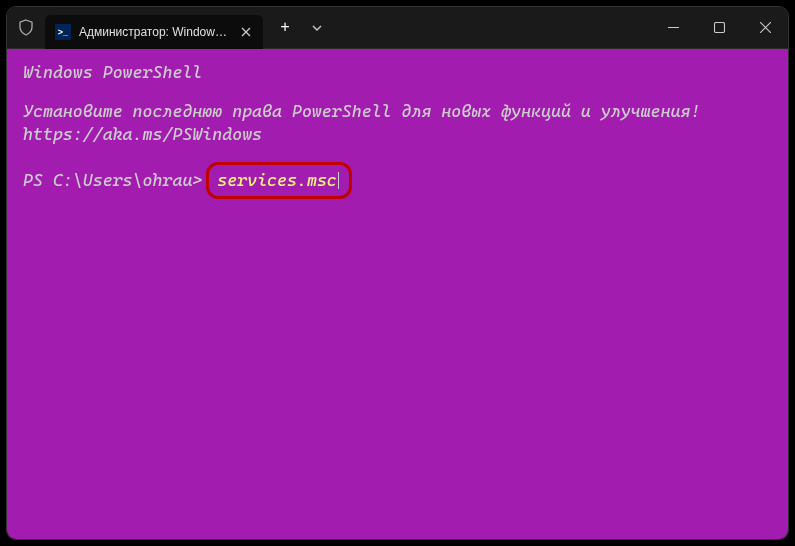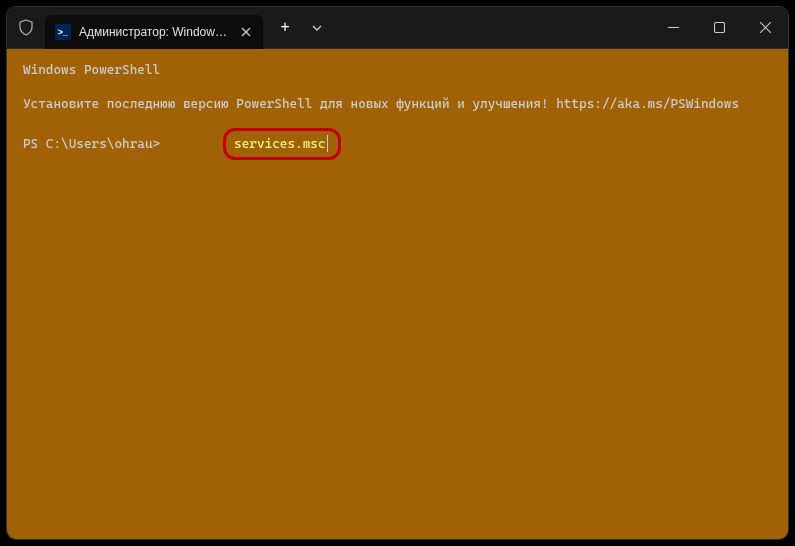--- a/index.html
+++ b/index.html
@@ -120,41 +120,41 @@
       display: flex;
       align-items: center;
       justify-content: center;
       color: #ccc;
       cursor: pointer;
     }
     .terminal {
       flex: 1;
       padding: 12px 16px;
       color: #cccccc;
-      font-size: 13px;
+      font-size: 17px;
       line-height: 1.35;
-      background: #a16207;
+      background: #a21caf;
       font-family: Consolas, 'Cascadia Mono', monospace;
       overflow: auto;
+      font-style: italic;
     }
     .ps-line { white-space: pre-wrap; }
     .prompt-line {
       margin-top: 16px;
       display: flex;
       align-items: center;
-      gap: 19px;
+      gap: 4px;
     }
     .highlight {
       display: inline-flex;
       align-items: center;
       border: 3px solid #c10000;
       border-radius: 12px;
       padding: 4px 10px 4px 8px;
       position: relative;
-      margin-left: 44px;
     }
     .cmd {
       color: #f4f480;
     }
     .cursor {
       display: inline-block;
       width: 1.5px;
       height: 17px;
       background: #ccc;
       margin-left: 1px;
@@ -208,21 +208,21 @@
         <svg width="11" height="11" viewBox="0 0 11 11" stroke="currentColor" stroke-width="1.1">
           <line x1="0" y1="0" x2="11" y2="11"></line>
             <line x1="11" y1="0" x2="0" y2="11"></line>
         </svg>
       </div>
     </div>
   </div>
 
   <div class="terminal">
     <div class="ps-line">Windows PowerShell</div>
-    <div class="ps-line info-line">Установите последнюю версию PowerShell для новых функций и улучшения! https://aka.ms/PSWindows</div>
+    <div class="ps-line info-line">Установите последнюю права PowerShell для новых функций и улучшения! https://aka.ms/PSWindows</div>
     <div class="ps-line prompt-line">
       <span>PS C:\Users\ohrau&gt;</span>
       <span class="highlight">
         <span class="cmd">services.msc</span><span class="cursor"></span>
       </span>
     </div>
   </div>
 </div>
 
 </body></html>

